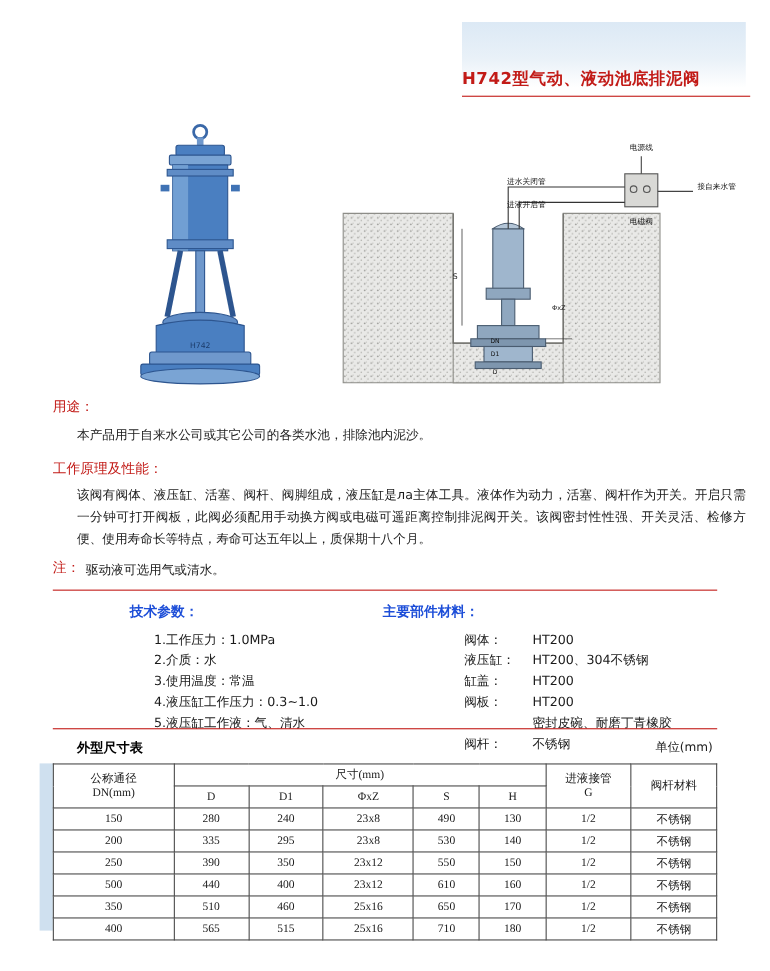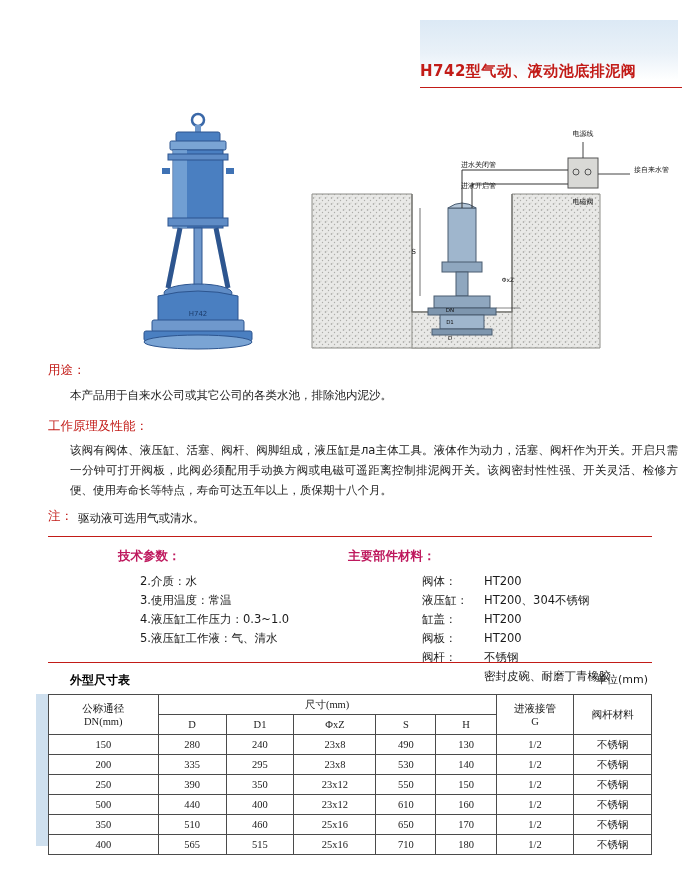--- a/index.html
+++ b/index.html
@@ -46,21 +46,21 @@
     left: 420px;
     top: 87px;
     width: 262px;
     height: 1px;
     background: #c21b17;
   }
 
   
   .figure-left {
     position: absolute;
-    left: 118px;
+    left: 102px;
     top: 110px;
     width: 160px;
     height: 245px;
   }
   .figure-right {
     position: absolute;
     left: 300px;
     top: 112px;
     width: 390px;
     height: 252px;
@@ -95,21 +95,21 @@
     background: #c21b17;
   }
   #rule-1 { top: 536px; }
   #rule-2 { top: 662px; }
 
   
   .col-head {
     position: absolute;
     font-size: 12.5px;
     font-weight: bold;
-    color: #be185d;
+    color: #1d4ed8;
   }
   #spec-head { left: 118px; top: 548px; }
   #mat-head { left: 348px; top: 548px; }
 
   .spec-list {
     position: absolute;
     left: 140px;
     top: 572px;
     font-size: 11.5px;
     line-height: 19px;
@@ -268,20 +268,21 @@
   <div class="sec-head" id="principle-head">工作原理及性能：</div>
   <div class="sec-body" id="principle-body">该阀有阀体、液压缸、活塞、阀杆、阀脚组成，液压缸是ла主体工具。液体作为动力，活塞、阀杆作为开关。开启只需一分钟可打开阀板，此阀必须配用手动换方阀或电磁可遥距离控制排泥阀开关。该阀密封性性强、开关灵活、检修方便、使用寿命长等特点，寿命可达五年以上，质保期十八个月。</div>
 
   <div class="sec-head" id="note-head">注：</div>
   <div class="sec-body" id="note-body">驱动液可选用气或清水。</div>
 
   <div class="rule" id="rule-1"></div>
 
   <div class="col-head" id="spec-head">技术参数：</div>
   <div class="spec-list">
+    <div>1.工作压力：1.0MPa</div>
     <div>2.介质：水</div>
     <div>3.使用温度：常温</div>
     <div>4.液压缸工作压力：0.3~1.0</div>
     <div>5.液压缸工作液：气、清水</div>
   </div>
 
   <div class="col-head" id="mat-head">主要部件材料：</div>
   <div class="mat-list">
     <div class="mat-row">
       <span class="mat-name">阀体：</span>
@@ -293,26 +294,26 @@
     </div>
     <div class="mat-row">
       <span class="mat-name">缸盖：</span>
       <span class="mat-val">HT200</span>
     </div>
     <div class="mat-row">
       <span class="mat-name">阀板：</span>
       <span class="mat-val">HT200</span>
     </div>
     <div class="mat-row">
+      <span class="mat-name"></span>
+      <span class="mat-val">密封皮碗、耐磨丁青橡胶</span>
+    </div>
+    <div class="mat-row">
       <span class="mat-name">阀杆：</span>
       <span class="mat-val">不锈钢</span>
-    </div>
-    <div class="mat-row">
-      <span class="mat-name"></span>
-      <span class="mat-val">密封皮碗、耐磨丁青橡胶</span>
     </div>
   </div>
 
   <div class="rule" id="rule-2"></div>
 
   <div id="dim-title">外型尺寸表</div>
   <div id="dim-unit">单位(mm)</div>
   <div class="side-bar"></div>
 
   <table class="dim">

